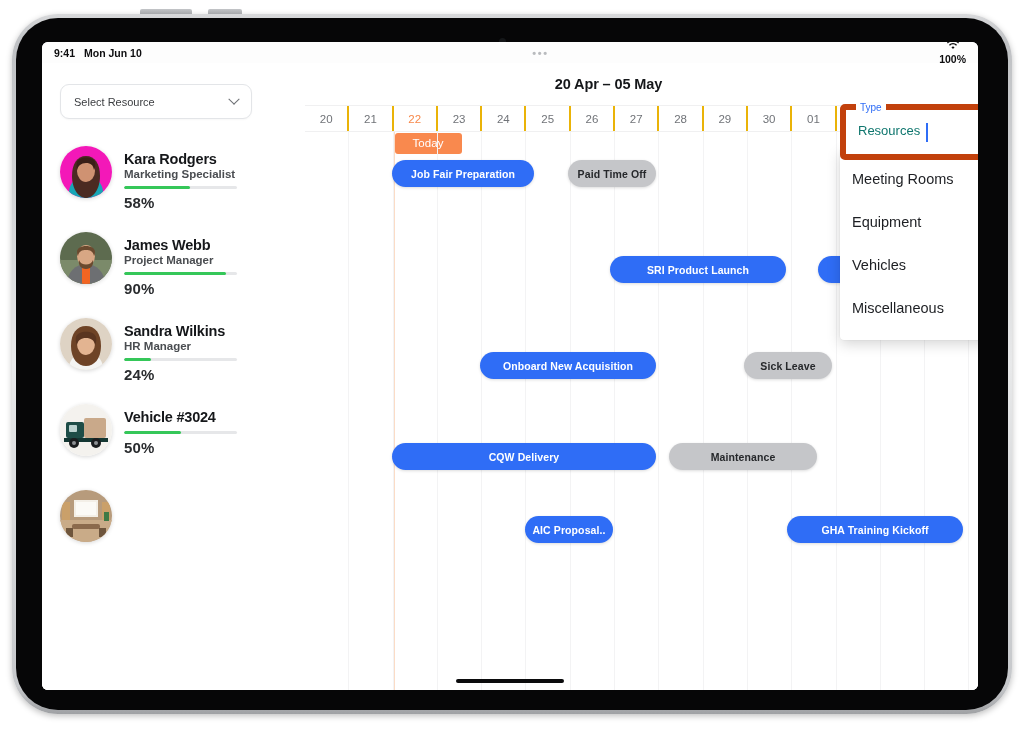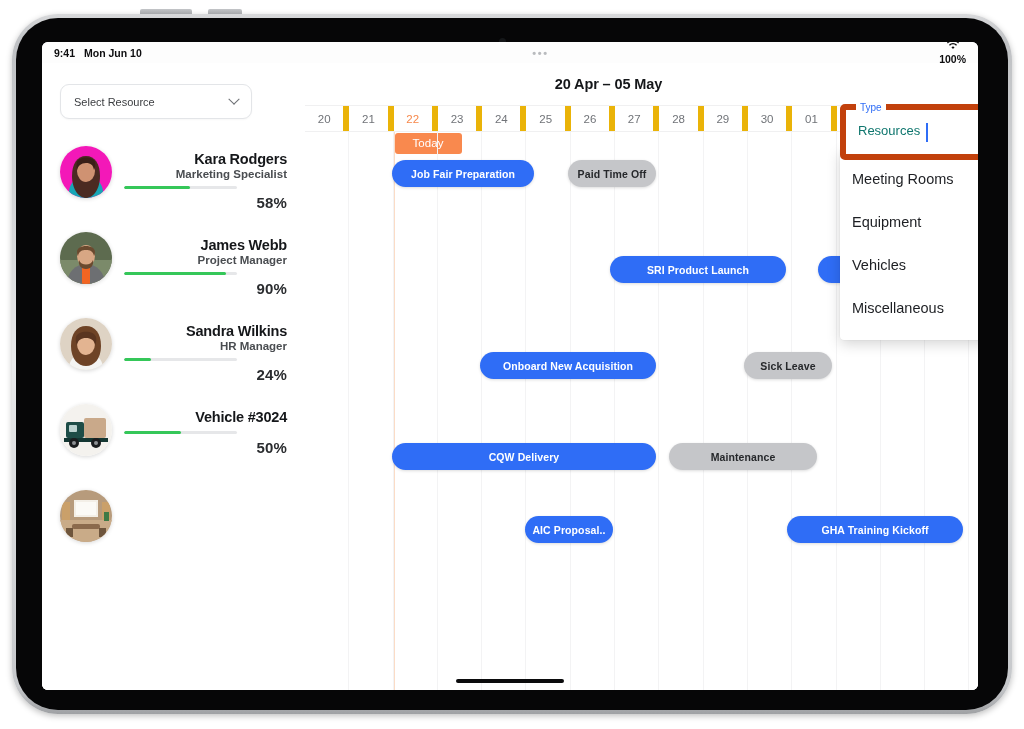--- a/index.html
+++ b/index.html
@@ -102,21 +102,21 @@
     padding: 2px 13px;
     font-size: 11px; color: #3b3d40;
     box-shadow: 0 1px 2px rgba(0,0,0,.035);
   }
   .chev-down {
     width: 8px; height: 8px;
     border-right: 1.6px solid #6d7074;
     border-bottom: 1.6px solid #6d7074;
     transform: rotate(45deg) translate(-2px,-2px);
   }
-  #resource-list { margin-top: 23px; text-align: right; }
+  #resource-list { margin-top: 23px; }
   .resource-row {
     height: 86px;
     display: flex; align-items: flex-start; gap: 12px;
     padding-top: 4px;
   }
   .avatar {
     width: 52px; height: 52px; border-radius: 50%;
     flex-shrink: 0; overflow: hidden; position: relative;
     box-shadow: 0 1px 4px rgba(0,0,0,.16);
   }
@@ -156,21 +156,21 @@
     position: absolute; left: 0; top: 42px;
     height: 27px; width: 100%;
     display: flex;
     border-bottom: 1px solid #f0f0f1;
     border-top: 1px solid #f0f0f1;
   }
   .date-cell {
     width: 44.3px; flex-shrink: 0;
     text-align: center; line-height: 26px;
     font-size: 11.5px; color: #707378;
-    border-right: 6px solid #eab308;
+    border-right: 2px solid #eab308;
   }
   .date-cell.today { color: #f7884a; }
   #today-badge {
     position: absolute;
     top: 70px;
     width: 67px; height: 21px;
     background: #f9894e; color: #fff;
     font-size: 11.5px; line-height: 21px; text-align: center;
     border-radius: 3px; letter-spacing: .1px;
   }

